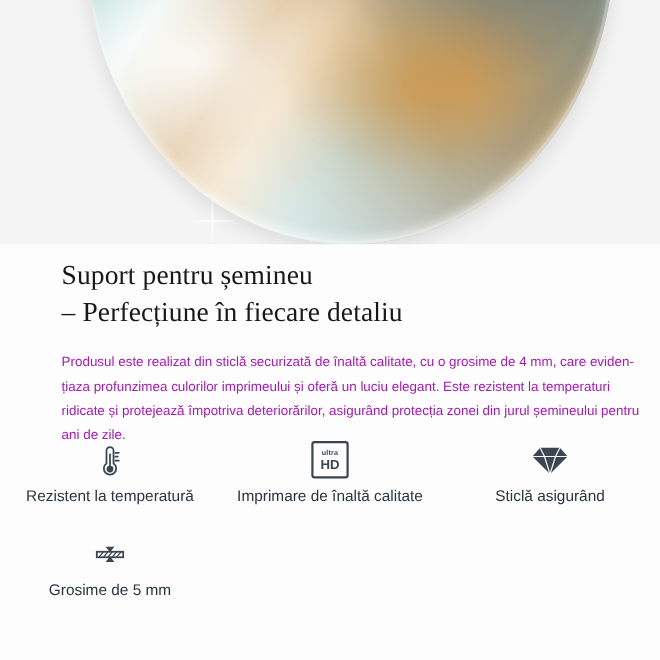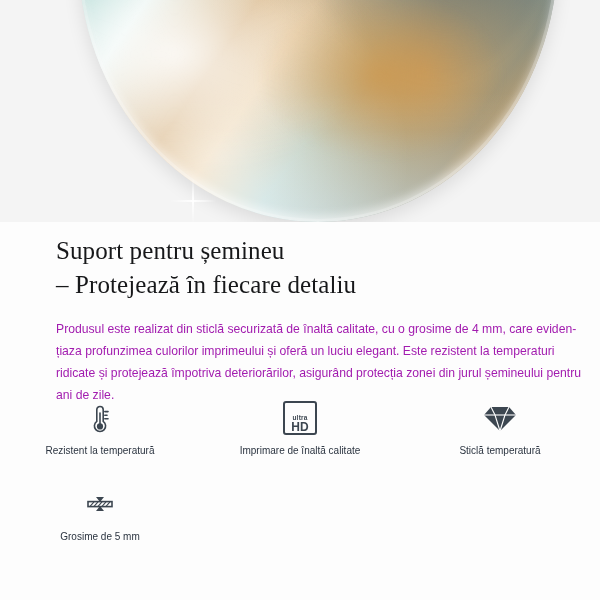--- a/index.html
+++ b/index.html
@@ -182,36 +182,36 @@
 
   .feature .ico {
     height: 40px;
     display: flex;
     align-items: center;
     justify-content: center;
   }
 
   .feature .cap {
     margin-top: 6px;
-    font-size: 10px;
+    font-size: 14px;
     color: #2b3440;
     text-align: center;
     line-height: 13px;
   }
 
   
   .hd-badge {
     width: 30px;
     height: 30px;
     border: 2px solid #3c4650;
     border-radius: 3px;
     display: flex;
     flex-direction: column;
     align-items: center;
-    justify-content: flex-end;
+    justify-content: center;
     color: #3c4650;
   }
   .hd-badge .t1 {
     font-size: 6.5px;
     line-height: 7px;
     letter-spacing: 0.2px;
     font-weight: 700;
   }
   .hd-badge .t2 {
     font-size: 12px;
@@ -231,21 +231,21 @@
       <div class="swirl-c"></div>
       <div class="gloss"></div>
       <div class="edge"></div>
     </div>
     <div class="hero-sparkle"></div>
   </div>
 
   <div class="content">
     <h1 class="headline">
       <span>Suport pentru șemineu</span>
-      <span class="line2">– Protejează în fiecare detaliu</span>
+      <span class="line2">– Perfecțiune în fiecare detaliu</span>
     </h1>
     <p class="body-copy">Produsul este realizat din sticlă securizată de înaltă calitate, cu o grosime de 4 mm, care eviden-țiaza profunzimea culorilor imprimeului și oferă un luciu elegant. Este rezistent la temperaturi ridicate și protejează împotriva deteriorărilor, asigurând protecția zonei din jurul șemineului pentru ani de zile.</p>
   </div>
 
   <div class="features">
 
     <div class="feature">
       <div class="ico">
         <svg width="34" height="36" viewBox="0 0 34 36" aria-hidden="true">
           <g fill="none" stroke="#3c4650" stroke-width="1.6" stroke-linecap="round">
@@ -276,21 +276,21 @@
       <div class="ico">
         <svg width="36" height="32" viewBox="0 0 36 32" aria-hidden="true">
           <path d="M9 5 H27 L34 13 L18 29 L2 13 Z" fill="#3c4650"></path>
           <g stroke="#ffffff" stroke-width="1.1" fill="none">
             <path d="M9 5 L13 13 L18 29"></path>
             <path d="M27 5 L23 13 L18 29"></path>
             <path d="M2 13 H34"></path>
           </g>
         </svg>
       </div>
-      <div class="cap">Sticlă temperatură</div>
+      <div class="cap">Sticlă asigurând</div>
     </div>
 
 
     <div class="feature">
       <div class="ico">
         <svg width="38" height="34" viewBox="0 0 38 34" aria-hidden="true">
           <g fill="#3c4650">
             <path d="M19 3 v7 h4 l-4 5 -4 -5 h4 z"></path>
             <path d="M19 31 v-7 h4 l-4 -5 -4 5 h4 z" transform="translate(0,0)"></path>
           </g>

